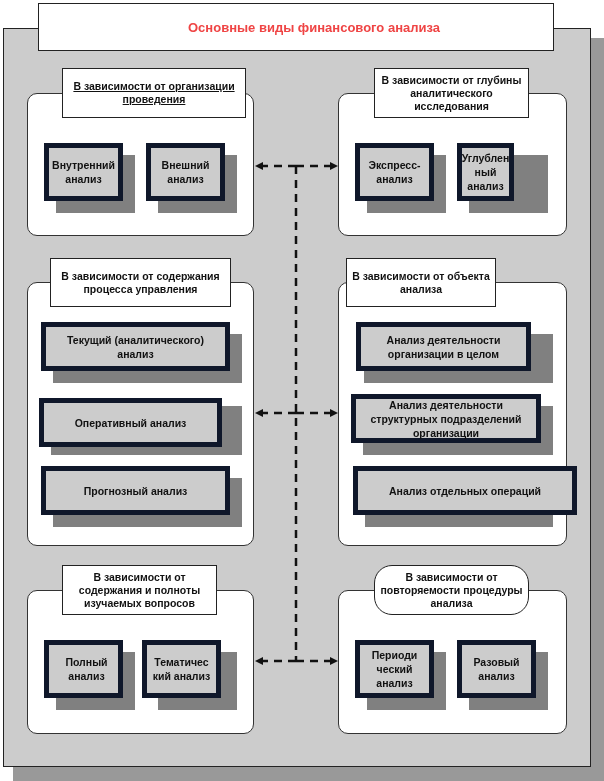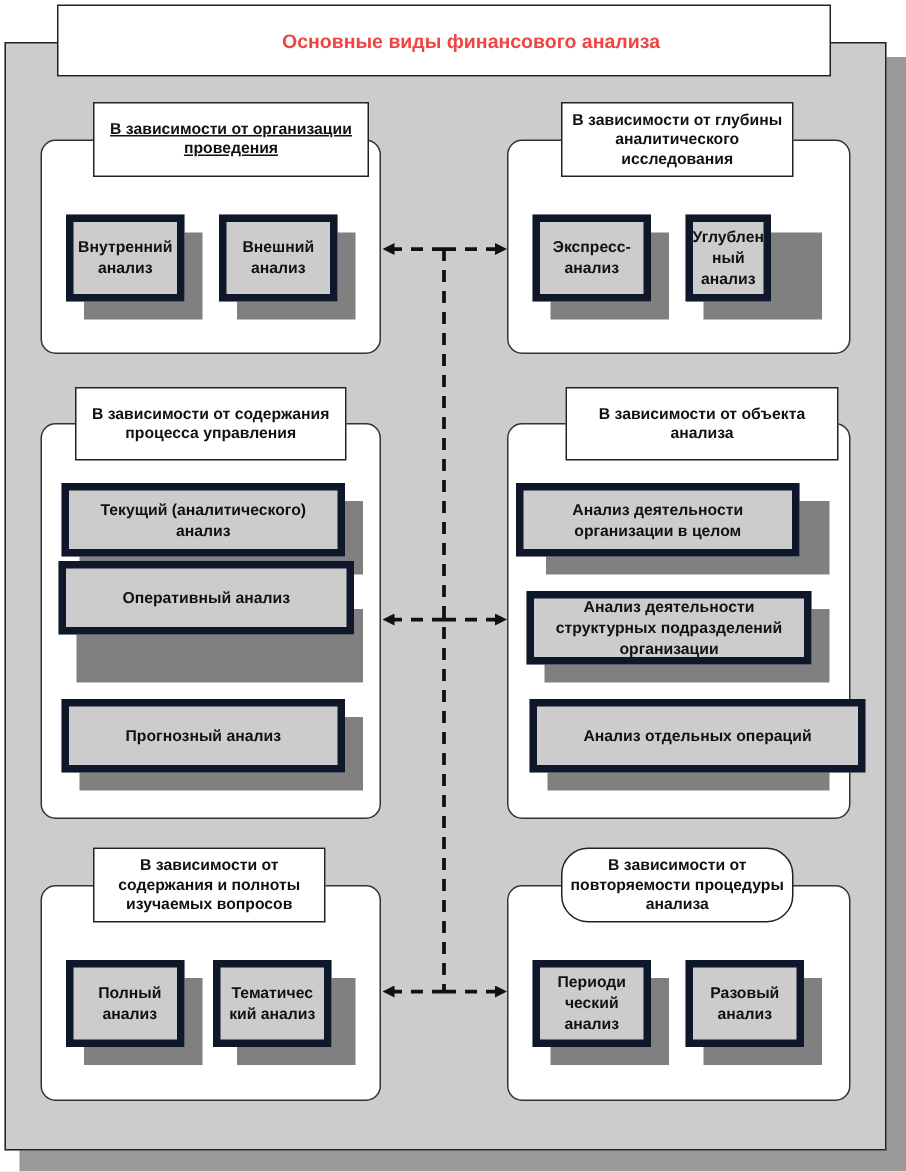--- a/index.html
+++ b/index.html
@@ -42,28 +42,28 @@
 <div class="abs item-shadow" style="left:367px;top:155px;width:79px;height:58px;"></div>
 <div class="abs item" style="left:355px;top:143px;width:79px;height:58px;">Экспресс-анализ</div>
 <div class="abs item-shadow" style="left:469px;top:155px;width:79px;height:58px;"></div>
 <div class="abs item" style="left:457px;top:143px;width:57px;height:58px;">Углублен ный анализ</div>
 
 <div class="abs group" style="left:27px;top:282px;width:227px;height:264px;"></div>
 <div class="abs glabel" style="left:50px;top:258px;width:181px;height:49px;">В зависимости от содержания процесса управления</div>
 <div class="abs item-shadow" style="left:53px;top:334px;width:189px;height:49px;"></div>
 <div class="abs item" style="left:41px;top:322px;width:189px;height:49px;">Текущий (аналитического) анализ</div>
 <div class="abs item-shadow" style="left:51px;top:406px;width:191px;height:49px;"></div>
-<div class="abs item" style="left:39px;top:374px;width:197px;height:49px;">Оперативный анализ</div>
+<div class="abs item" style="left:39px;top:398px;width:183px;height:49px;">Оперативный анализ</div>
 <div class="abs item-shadow" style="left:53px;top:478px;width:189px;height:49px;"></div>
 <div class="abs item" style="left:41px;top:466px;width:189px;height:49px;">Прогнозный анализ</div>
 
 <div class="abs group" style="left:338px;top:282px;width:229px;height:264px;"></div>
-<div class="abs glabel" style="left:377px;top:258px;width:182px;height:49px;">В зависимости от объекта анализа</div>
+<div class="abs glabel" style="left:346px;top:258px;width:150px;height:49px;">В зависимости от объекта анализа</div>
 <div class="abs item-shadow" style="left:364px;top:334px;width:189px;height:49px;"></div>
-<div class="abs item" style="left:344px;top:322px;width:189px;height:49px;">Анализ деятельности организации  в целом</div>
+<div class="abs item" style="left:356px;top:322px;width:175px;height:49px;">Анализ деятельности организации  в целом</div>
 <div class="abs item-shadow" style="left:363px;top:406px;width:190px;height:49px;"></div>
 <div class="abs item" style="left:351px;top:394px;width:190px;height:49px;">Анализ деятельности структурных подразделений организации</div>
 <div class="abs item-shadow" style="left:365px;top:478px;width:188px;height:49px;"></div>
 <div class="abs item" style="left:353px;top:466px;width:224px;height:49px;">Анализ отдельных операций</div>
 
 <div class="abs group" style="left:27px;top:590px;width:227px;height:144px;"></div>
 <div class="abs glabel" style="left:62px;top:565px;width:155px;height:50px;">В зависимости от содержания и полноты изучаемых вопросов</div>
 <div class="abs item-shadow" style="left:56px;top:652px;width:79px;height:58px;"></div>
 <div class="abs item" style="left:44px;top:640px;width:79px;height:58px;padding-left:10px;">Полный анализ</div>
 <div class="abs item-shadow" style="left:158px;top:652px;width:79px;height:58px;"></div>

